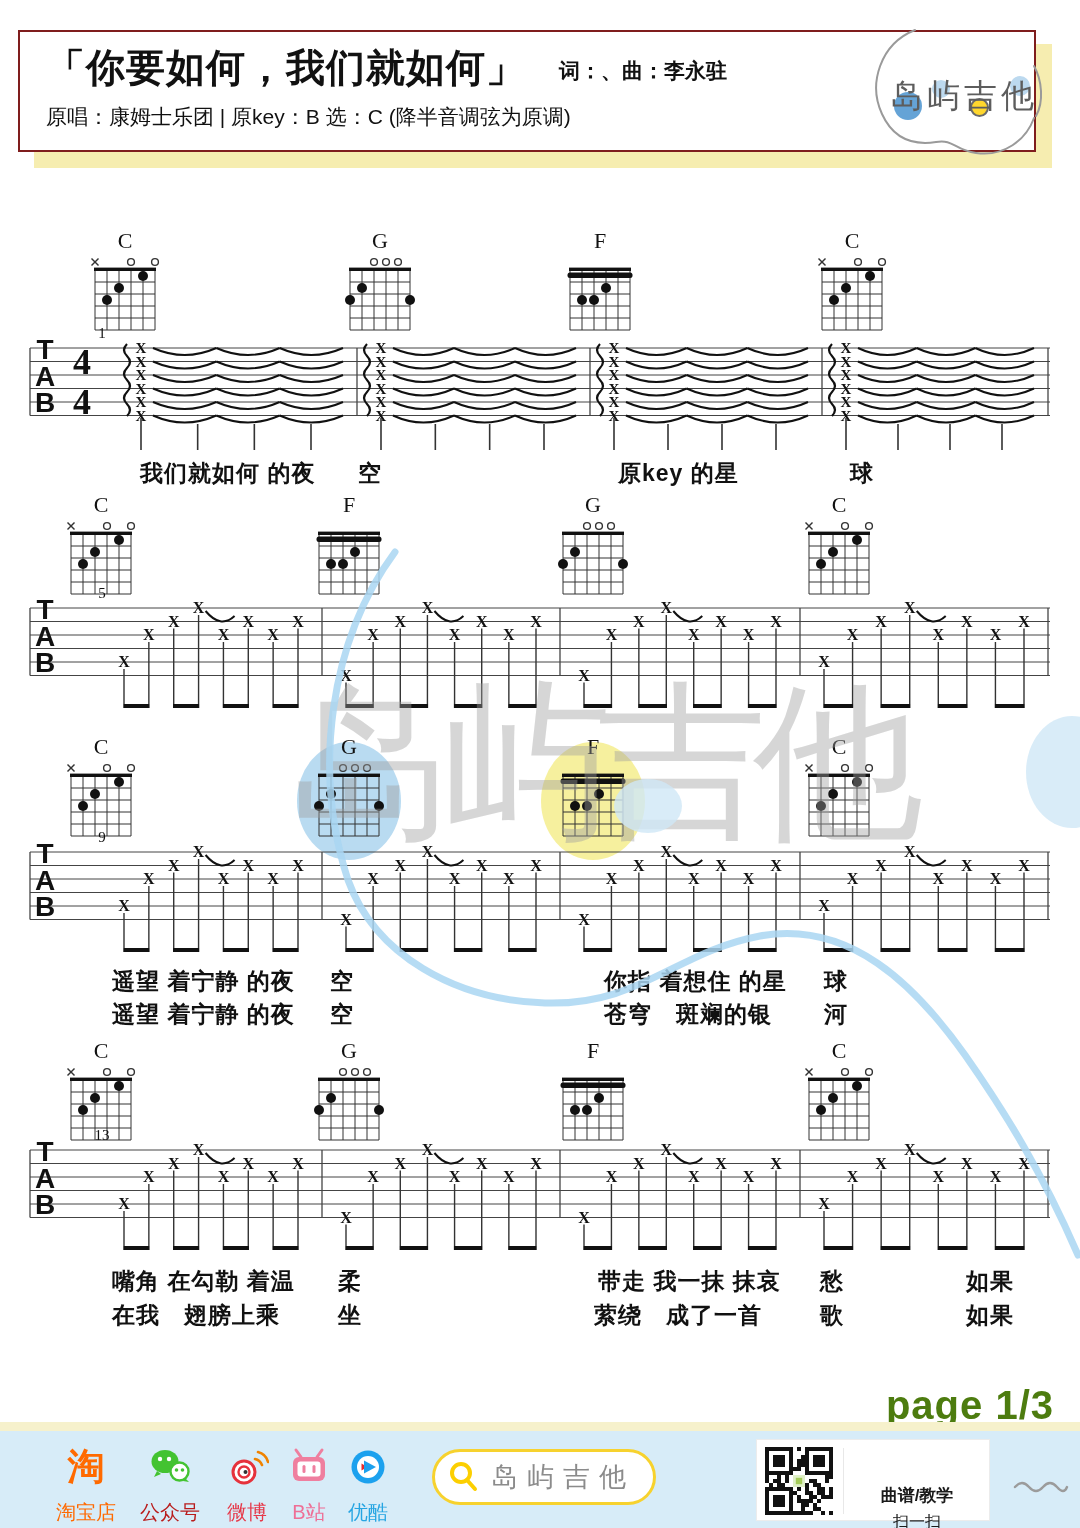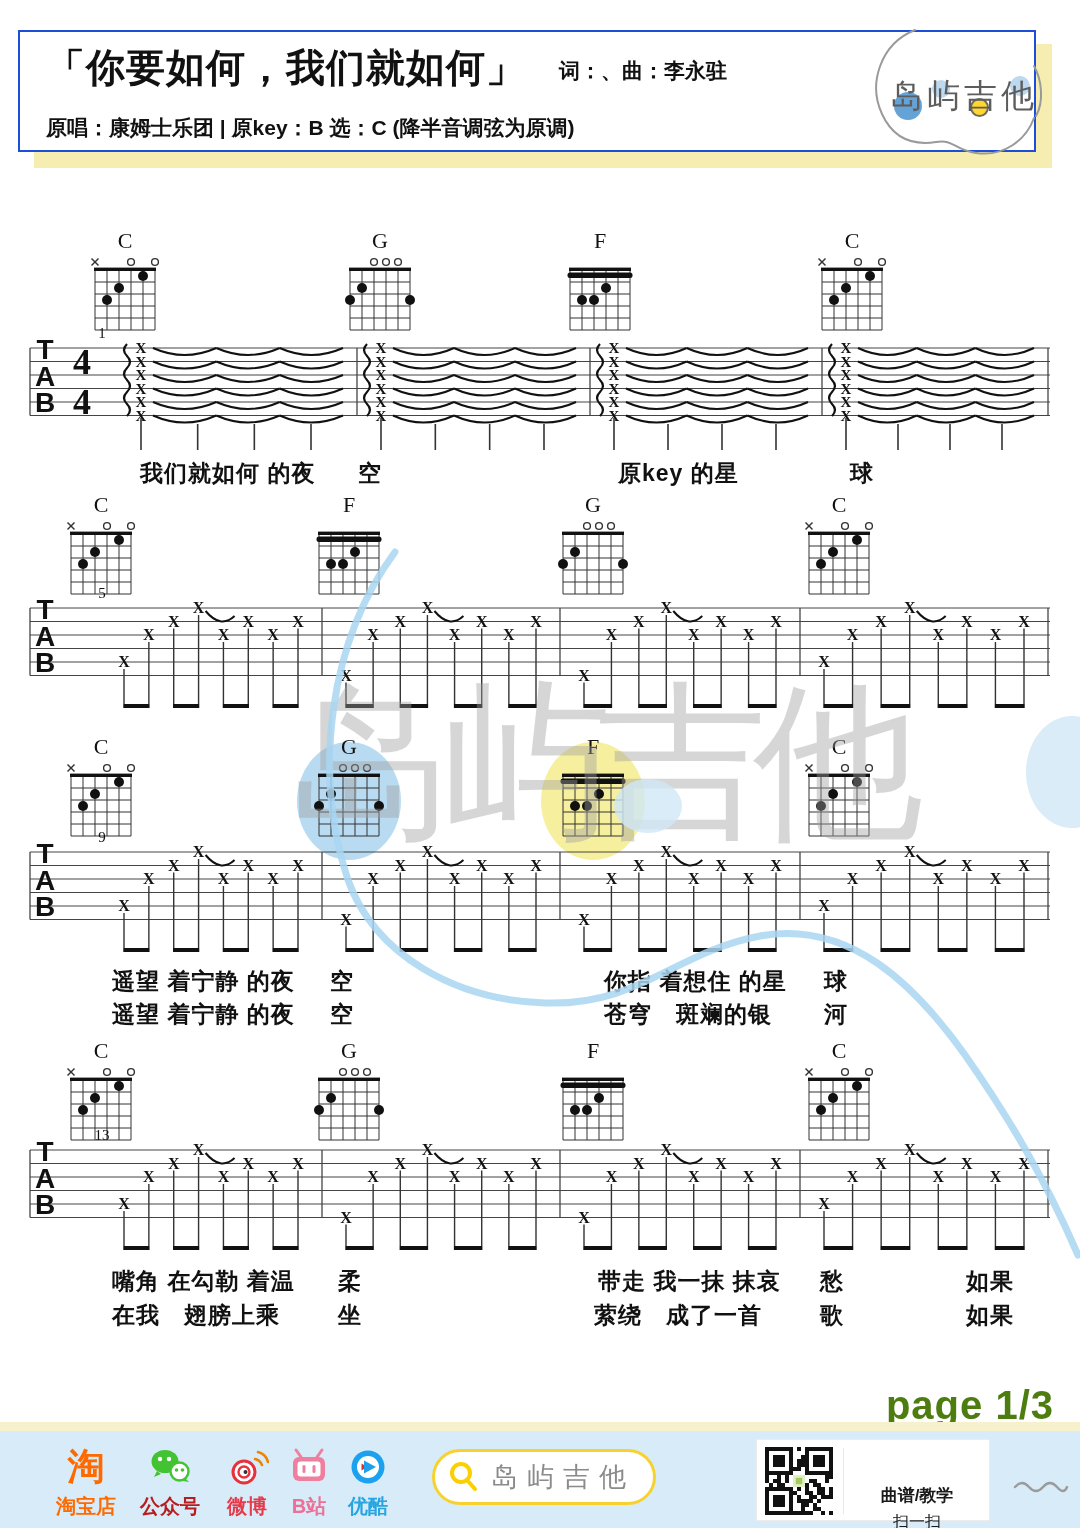--- a/index.html
+++ b/index.html
@@ -1,25 +1,25 @@
 <!DOCTYPE html>
 <html><head>
 <meta charset="utf-8">
 <style>
   html,body{margin:0;padding:0;}
   body{width:1080px;height:1528px;position:relative;background:#fff;overflow:hidden;
        font-family:"Liberation Sans",sans-serif;color:#111;}
   
   .hdr-shadow{position:absolute;left:34px;top:44px;width:1018px;height:124px;background:#f6edb0;}
   .hdr-card{position:absolute;left:18px;top:30px;width:1018px;height:122px;background:#fff;
-            border:2px solid #1d4ed8;box-sizing:border-box;padding:14px 0 0 26px;}
+            border:2px solid #7f1d1d;box-sizing:border-box;padding:14px 0 0 26px;}
   .title-row{display:flex;align-items:flex-end;}
   .page-title{font-size:39px;font-weight:700;letter-spacing:1px;line-height:1.15;}
   .credit{font-size:21px;font-weight:700;margin:0 0 6px 33px;white-space:pre;}
-  .subtitle{font-size:21px;font-weight:700;margin-top:23px;}
+  .subtitle{font-size:21px;font-weight:400;margin-top:12px;}
   .logo{position:absolute;left:858px;top:22px;width:190px;height:136px;}
   .logo-dot{position:absolute;border-radius:50%;}
   .logo-text{position:absolute;left:32px;top:52px;font-size:33px;color:#5d5d5d;
              letter-spacing:4px;font-weight:400;}
   
   #score{position:absolute;left:0;top:0;width:1080px;height:1528px;}
   .chord-block{position:absolute;width:74px;text-align:center;z-index:2;}
   .chord-name{font-family:"Liberation Serif",serif;font-size:22px;color:#111;height:22px;line-height:22px;}
   .chord-blob{position:absolute;border-radius:50%;z-index:1;}
   .staff-svg{position:absolute;left:0;z-index:2;}
@@ -29,21 +29,21 @@
   .watermark{position:absolute;left:285px;top:650px;font-size:170px;letter-spacing:-14px;
              color:#9f9f9f;opacity:.42;z-index:3;pointer-events:none;white-space:nowrap;}
   #wm-curves{position:absolute;left:0;top:0;z-index:3;pointer-events:none;}
   
   .page-ind{position:absolute;right:26px;top:1383px;font-size:40px;font-weight:700;
             color:#4d7c0f;letter-spacing:1px;z-index:4;}
   .yellow-strip{position:absolute;left:0;top:1422px;width:1080px;height:9px;background:#f6f1cc;z-index:4;}
   .footer{position:absolute;left:0;top:1431px;width:1080px;height:97px;background:#d7ecf8;z-index:4;}
   .f-link{position:absolute;width:76px;text-align:center;cursor:pointer;}
   .f-link .ic{height:44px;}
-  .f-label{font-size:20px;font-weight:700;margin-top:4px;}
+  .f-label{font-size:20px;font-weight:400;margin-top:10px;}
   .lab-taobao{color:#ff6a00;} .lab-wechat{color:#b91c1c;} .lab-weibo{color:#e6394a;}
   .lab-bili{color:#ee6f96;} .lab-youku{color:#26a5e2;}
   .search-pill{position:absolute;left:432px;top:18px;width:224px;height:56px;background:#fff;
                border:3px solid #f7d22e;border-radius:32px;box-sizing:border-box;display:flex;
                align-items:center;cursor:pointer;}
   .search-text{font-size:27px;color:#8b8b8b;letter-spacing:9px;margin-left:10px;}
   .qr-panel{position:absolute;left:756px;top:8px;width:234px;height:82px;background:#fff;
             border:1px solid #ececec;box-sizing:border-box;}
   .qr-divider{position:absolute;left:86px;top:8px;width:1px;height:66px;background:#e8e8e8;}
   .qr-caption{position:absolute;left:92px;top:3px;width:136px;text-align:center;color:#1a1a1a;}

